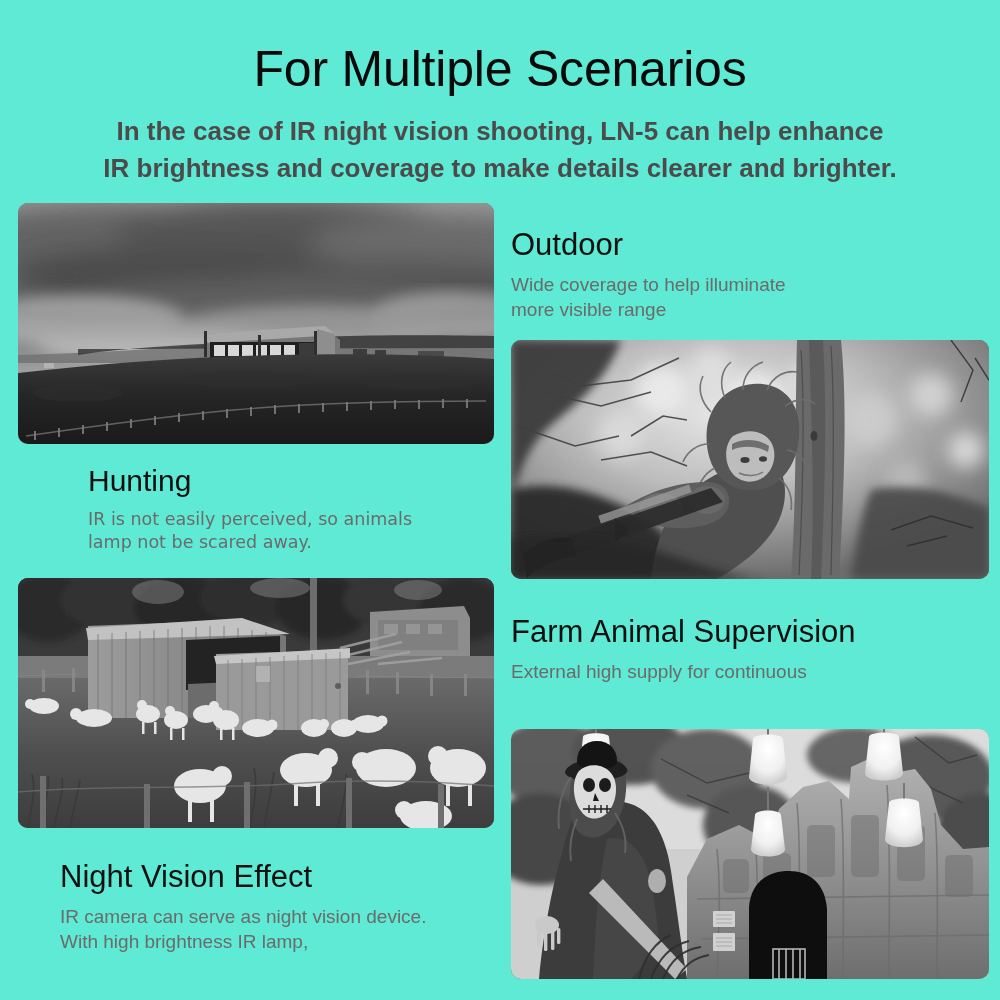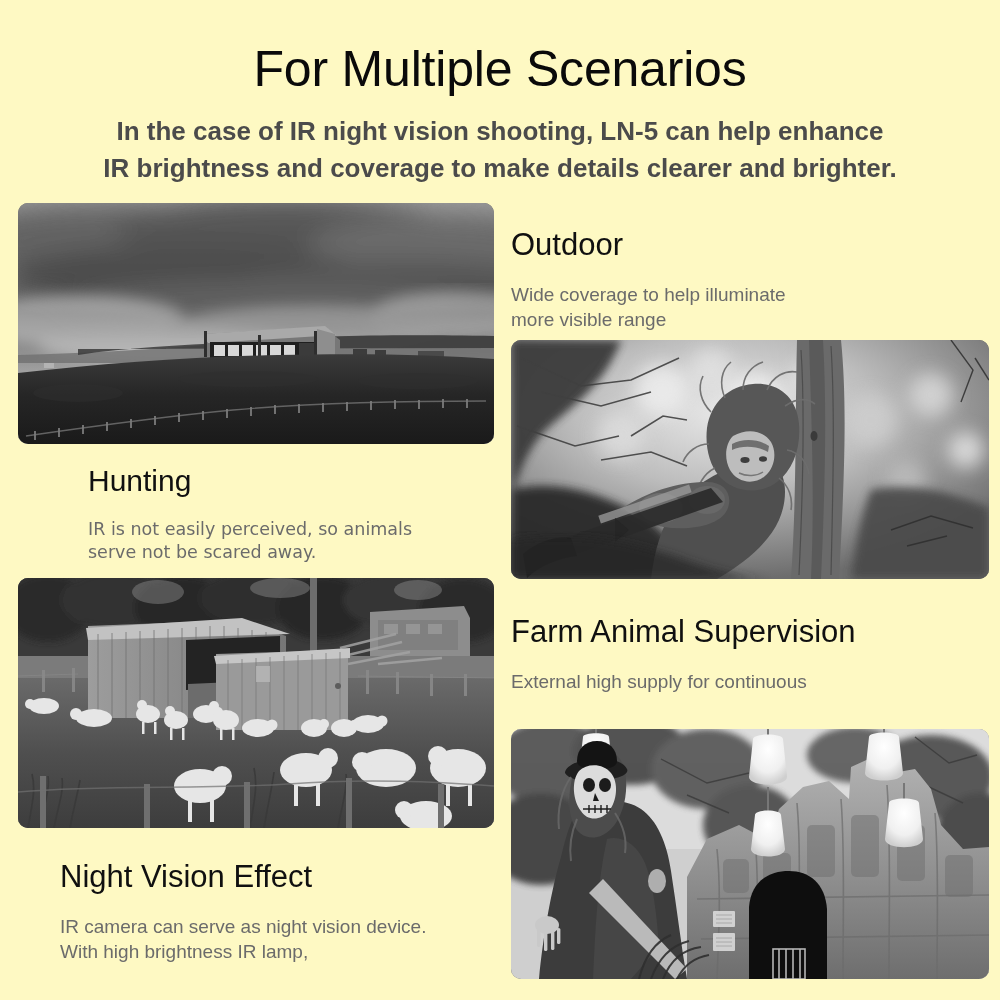--- a/index.html
+++ b/index.html
@@ -2,21 +2,21 @@
 <html><head>
 <meta charset="utf-8">
 <style>
   * { box-sizing: border-box; margin: 0; padding: 0; }
   html, body {
     width: 1000px; height: 1000px;
     background: #ffffff;
     font-family: "Liberation Sans", sans-serif;
     overflow: hidden;
   }
-  .page { position: relative; width: 1000px; height: 1000px; background:#fef9c3; }
+  .page { position: relative; width: 1000px; height: 1000px; background:#5eead4; }
 
   
   .hero-title {
     position: absolute; left: 0; top: 41px; width: 1000px;
     text-align: center;
     font-size: 50px; font-weight: 400; color: #0a0a0a;
     letter-spacing: -0.2px; line-height: 1.12;
   }
   .hero-sub {
     position: absolute; left: 0; top: 113px; width: 1000px;
@@ -41,21 +41,21 @@
   #photo-night    { left: 511px; top: 729px; width: 478px; height: 250px; }
 
   
   .caption { position: absolute; }
   .cap-title {
     font-size: 31px; font-weight: 400; color: #101010;
     line-height: 1.2; white-space: nowrap;
   }
   .cap-body {
     font-size: 19px; font-weight: 400; color: #6b6b6b;
-    line-height: 1.33; margin-top: 19px;
+    line-height: 1.33; margin-top: 9px;
   }
   .cap-body span { display: block; }
 
   #cap-outdoor { left: 511px; top: 226px; width: 350px; }
   #cap-hunting { left: 88px;  top: 463px; width: 452px; }
   #cap-farm    { left: 511px; top: 613px; width: 478px; }
   #cap-night   { left: 60px;  top: 858px; width: 452px; }
 
   
   #cap-hunting .cap-title { font-family: Liberation Sans, sans-serif; font-size: 30px; }
@@ -281,21 +281,21 @@
       <g filter="url(#sb)" opacity="0.75">
         <path d="M0,200 C60,190 120,200 180,222 C220,236 250,239 260,239 L0,239 Z" fill="#262626"></path>
       </g>
     </svg>
   </div>
 
   <div class="caption" id="cap-hunting">
     <div class="cap-title">Hunting</div>
     <div class="cap-body">
       <span>IR is not easily perceived, so animals</span>
-      <span>serve not be scared away.</span>
+      <span>lamp not be scared away.</span>
     </div>
   </div>
 
   <div class="photo" id="photo-farm" aria-label="Grayscale photo of a flock of sheep grazing and resting in a paddock beside corrugated metal sheds">
     <svg viewBox="0 0 476 250" preserveAspectRatio="none">
       <defs>
         <linearGradient id="grassG" x1="0" y1="0" x2="0" y2="1">
           <stop offset="0%" stop-color="#6a6a6a"></stop>
           <stop offset="50%" stop-color="#4f4f4f"></stop>
           <stop offset="100%" stop-color="#3d3d3d"></stop>

